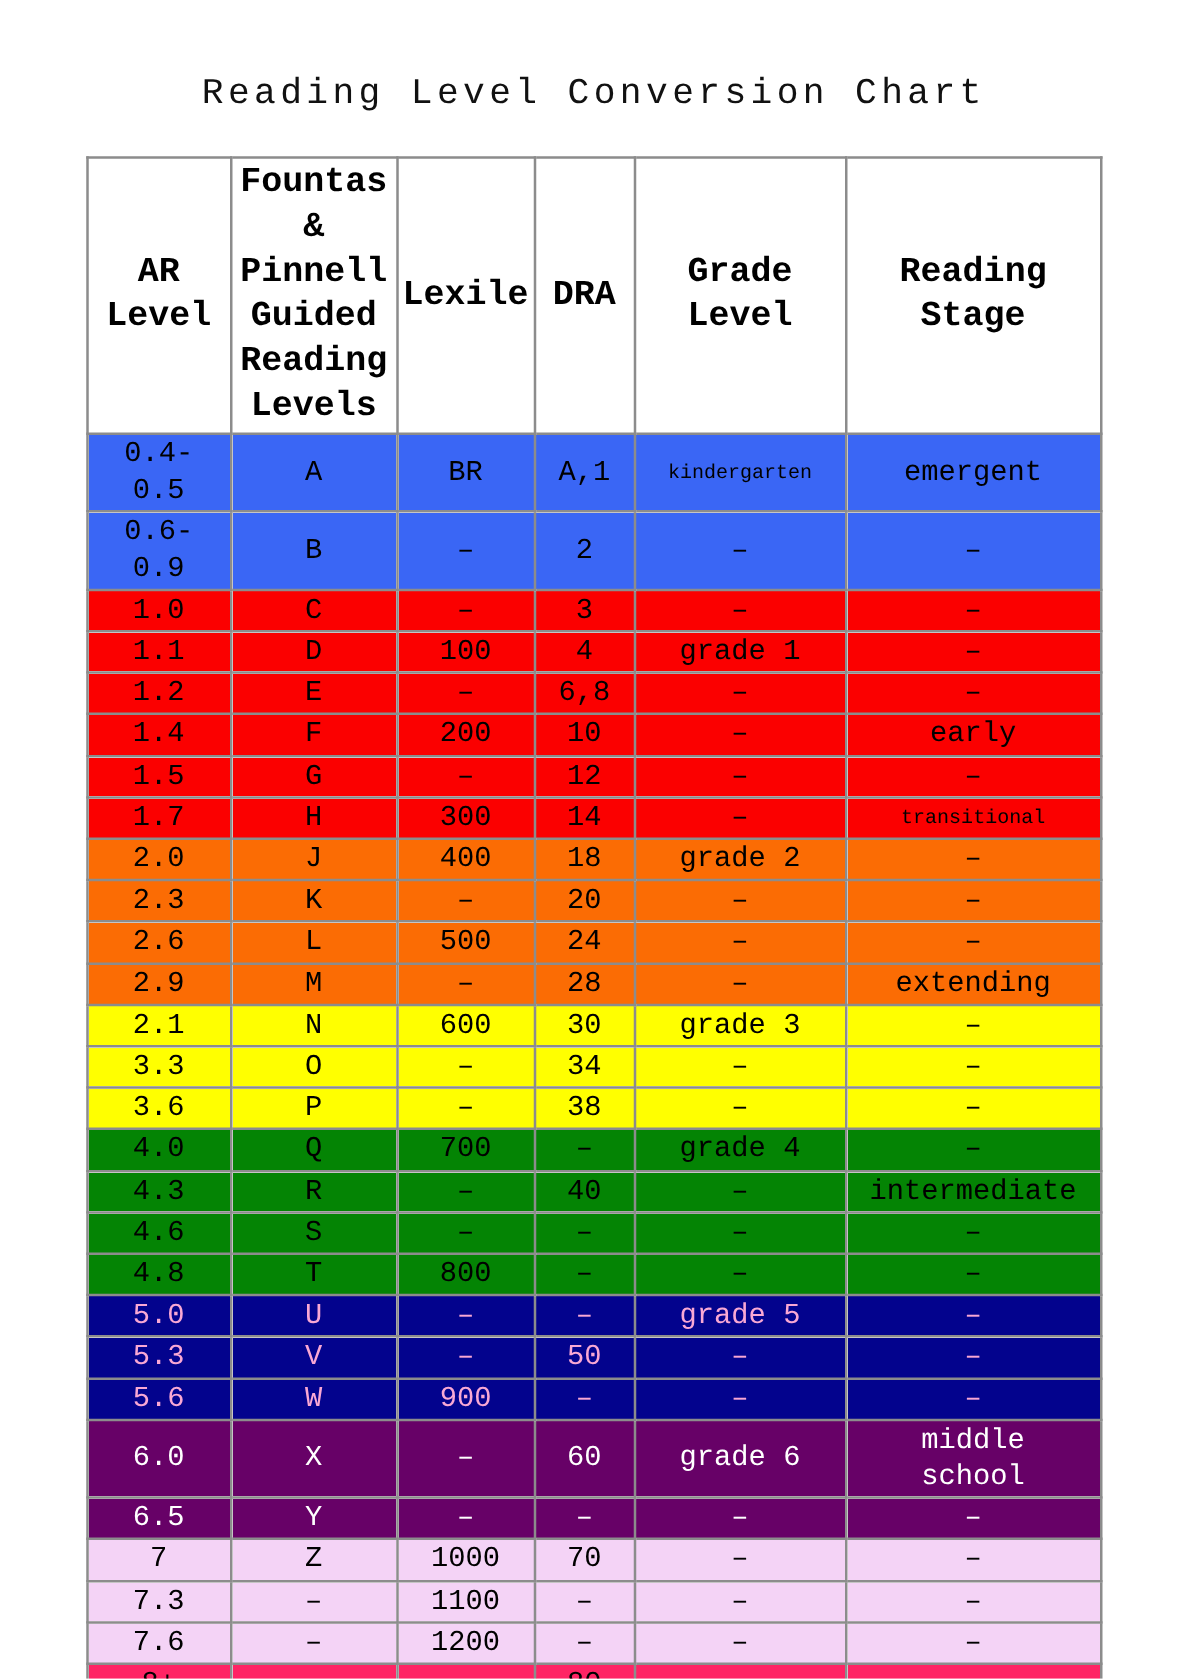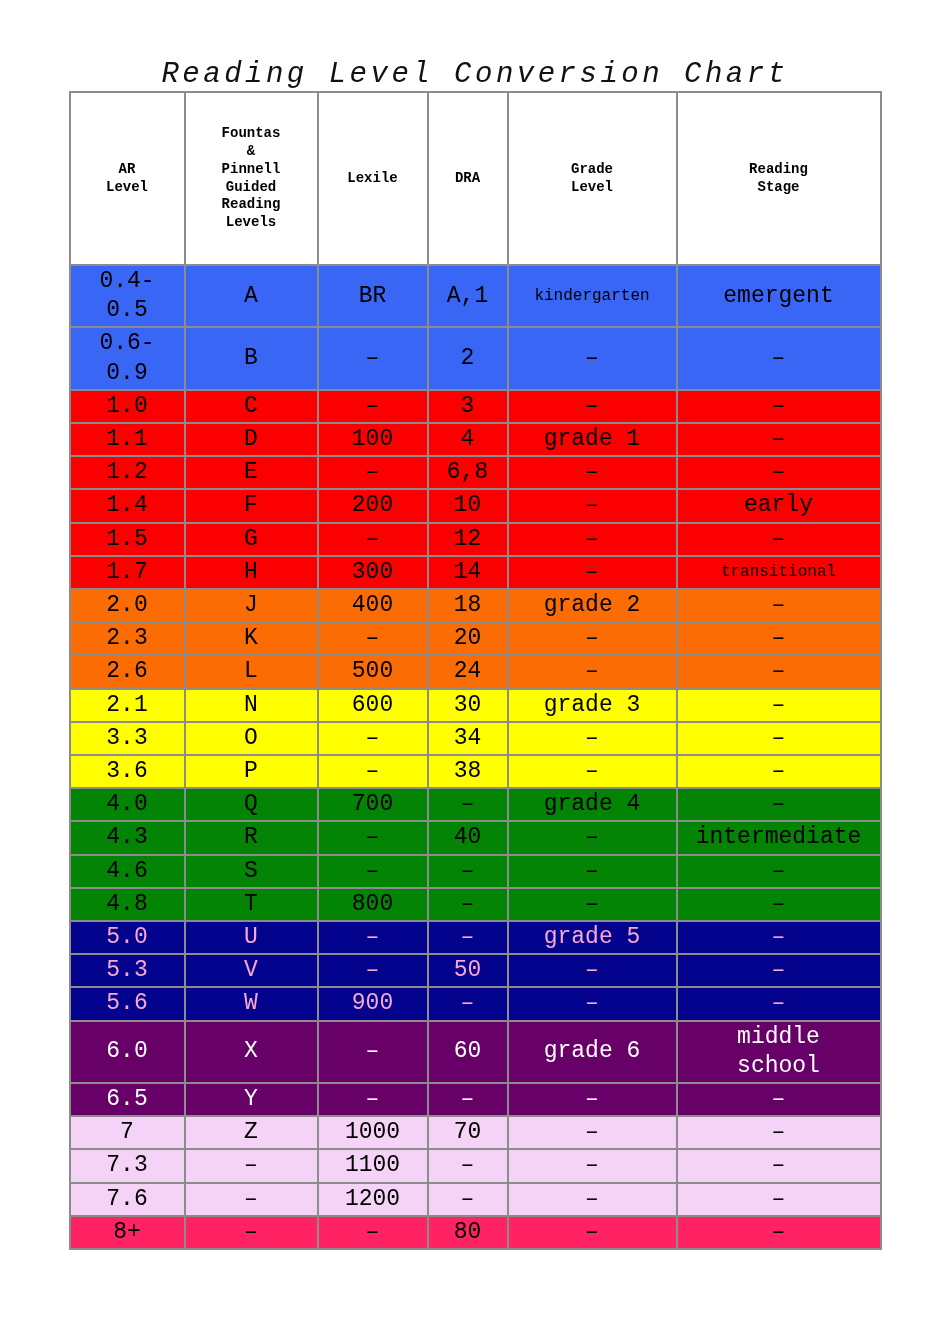--- a/index.html
+++ b/index.html
@@ -8,26 +8,26 @@
     width: 950px;
     height: 1343px;
     margin: 0 auto;
     background: #ffffff;
     font-family: "Liberation Mono", "DejaVu Sans Mono", monospace;
     overflow: hidden;
   }
   .title {
     text-align: center;
     margin-top: 58px;
+    margin-bottom: 34px;
     font-size: 29px;
     font-weight: normal;
     letter-spacing: 3.5px;
     color: #111111;
     white-space: nowrap;
-    font-style: italic;
   }
   table.conversion {
     margin: 0 auto;
     border-collapse: collapse;
     table-layout: fixed;
     width: 811px;
   }
   table.conversion col.c0 { width: 115px; }
   table.conversion col.c1 { width: 133px; }
   table.conversion col.c2 { width: 110px; }
@@ -38,21 +38,21 @@
     border: 2px solid #8c8c8c;
     text-align: center;
     vertical-align: middle;
     white-space: pre-line;
     overflow: hidden;
   }
   th {
     background: #ffffff;
     color: #000000;
     font-weight: bold;
-    font-size: 14px;
+    font-size: 28px;
     line-height: 1.28;
     height: 173px;
     padding: 2px 1px;
   }
   td {
     font-size: 23px;
     line-height: 1.27;
     height: 28px;
     padding: 1px;
     color: #000000;
@@ -185,20 +185,28 @@
           <td>–</td>
         </tr>
         <tr class="orange">
           <td>2.6</td>
           <td>L</td>
           <td>500</td>
           <td>24</td>
           <td>–</td>
           <td>–</td>
         </tr>
+        <tr class="orange">
+          <td>2.9</td>
+          <td>M</td>
+          <td>–</td>
+          <td>28</td>
+          <td>–</td>
+          <td>extending</td>
+        </tr>
         <tr class="yellow">
           <td>2.1</td>
           <td>N</td>
           <td>600</td>
           <td>30</td>
           <td>grade 3</td>
           <td>–</td>
         </tr>
         <tr class="yellow">
           <td>3.3</td>

